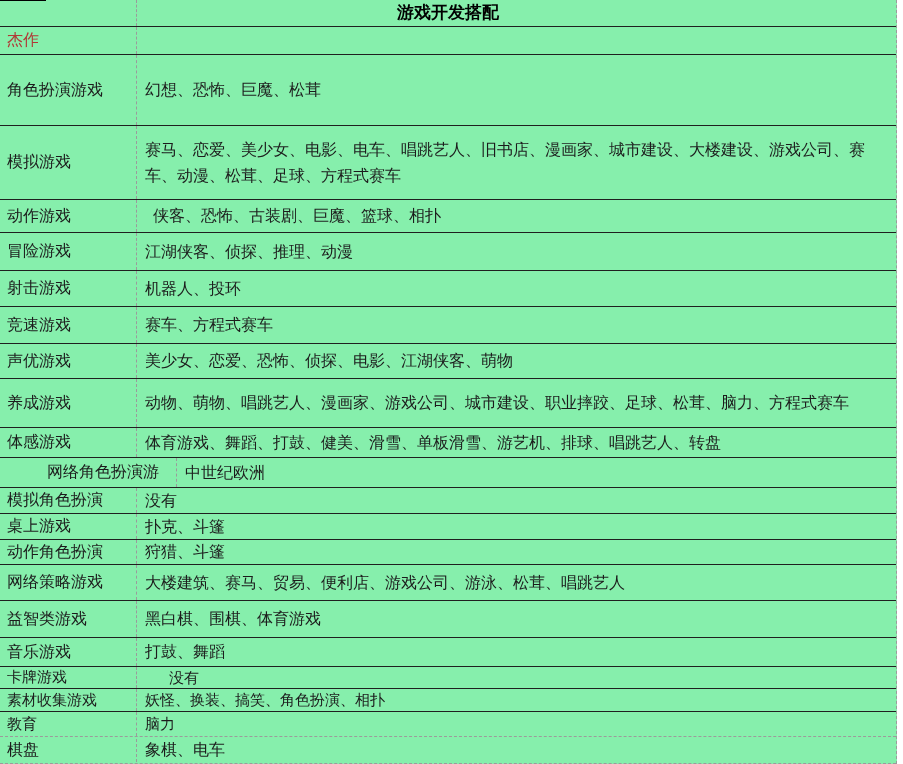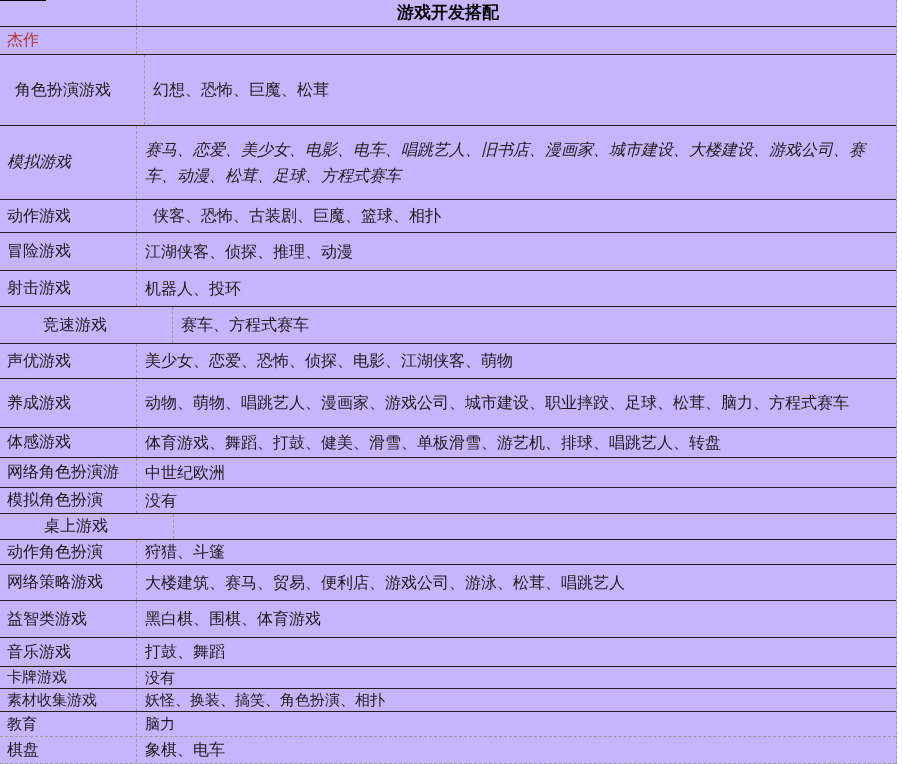--- a/index.html
+++ b/index.html
@@ -11,21 +11,21 @@
     overflow: hidden;
     font-family: "Liberation Serif", "DejaVu Serif", serif;
     color: #1c1c1c;
   }
   .table {
     position: relative;
     width: 897px;
     height: 764px;
     border-right: 1px dashed #9b9b9b;
     box-sizing: border-box;
-    background: #c4b5fd;
+    background: #86efac;
   }
   .top-notch {
     position: absolute;
     top: 0; left: 0;
     width: 46px; height: 1px;
     background: #000;
   }
   .row {
     display: flex;
     box-sizing: border-box;
@@ -60,37 +60,37 @@
     display: flex;
     align-items: center;
     justify-content: center;
     font-weight: bold;
     font-size: 17px;
     color: #000;
   }
   .masterpiece .cell.l { color: #b03a37; }
   
   .g0  { height: 28px; }
-  .g1  { height: 71px; padding-left: 8px; }
-  .g2  { height: 74px; font-style: italic; }
+  .g1  { height: 71px; }
+  .g2  { height: 74px; }
   .g3  { height: 33px; gap: 8px; }
   .g4  { height: 38px; }
   .g5  { height: 36px; justify-content: flex-end; }
-  .g6  { height: 37px; padding-left: 36px; }
+  .g6  { height: 37px; }
   .g7  { height: 35px; justify-content: space-between; }
   .g8  { height: 49px; }
   .g9  { height: 30px; }
-  .g10 { height: 30px; }
+  .g10 { height: 30px; padding-left: 40px; }
   .g11 { height: 26px; text-align: right; }
-  .g12 { height: 26px; padding-left: 37px; }
+  .g12 { height: 26px; }
   .g13 { height: 25px; }
   .g14 { height: 36px; }
   .g15 { height: 37px; }
   .g16 { height: 29px; }
-  .g17 { height: 22px; }
+  .g17 { height: 22px; gap: 24px; }
   .g18 { height: 23px; }
   .g19 { height: 25px; }
   .g20 { height: 27px; align-items: center; }
   .g17 .cell, .g18 .cell, .g19 .cell { font-size: 15px; }
   .g17 .cell.r, .g18 .cell.r, .g19 .cell.r { line-height: 20px; }
 </style>
 </head>
 <body>
 
 <div class="table">
@@ -207,20 +207,23 @@
       </div>
     <div class="cell r">
         <span>没有</span>
       </div>
   </div>
 
   <div class="row g12">
     <div class="cell l">
         <span>桌上游戏</span>
       </div>
+    <div class="cell r">
+        <span>扑克、斗篷</span>
+      </div>
   </div>
 
   <div class="row g13">
     <div class="cell l">
         <span>动作角色扮演</span>
       </div>
     <div class="cell r">
         <span>狩猎、斗篷</span>
       </div>
   </div>

